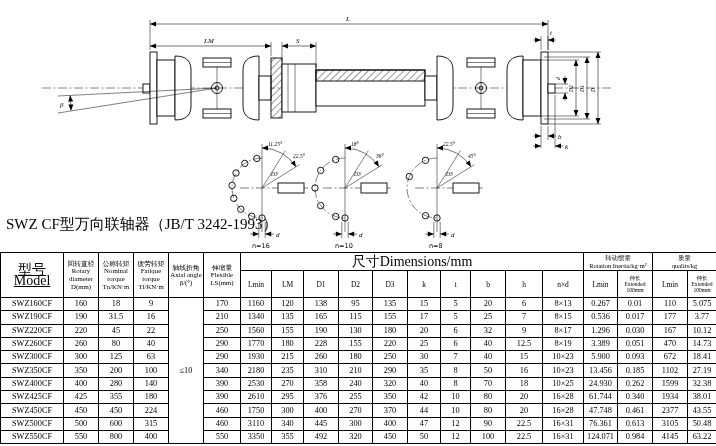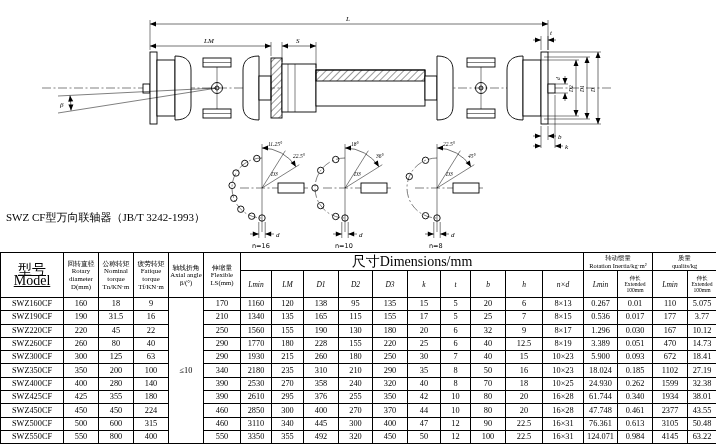--- a/index.html
+++ b/index.html
@@ -10,33 +10,33 @@
   .p{fill:none;stroke:#000;stroke-width:.9;}
   .pf{fill:#fff;stroke:#000;stroke-width:.9;}
   .hz{fill:url(#hp);stroke:#000;stroke-width:.9;}
   .cl{stroke:#000;stroke-width:.5;stroke-dasharray:9 2.5 2 2.5;fill:none;}
   .thin{stroke:#000;stroke-width:.5;fill:none;}
   .dim{stroke:#000;stroke-width:.55;fill:none;}
   text.dl{font:italic 7px "Liberation Serif",serif;fill:#000;}
   text.dls{font:italic 5.5px "Liberation Serif",serif;fill:#000;}
   text.nl{font:6.5px "DejaVu Sans",sans-serif;fill:#000;}
   
-  .title-block{position:absolute;left:6px;top:210px;line-height:15px;font-size:11px;}
+  .title-block{position:absolute;left:6px;top:217px;line-height:15px;font-size:15px;}
   .title-block div{white-space:nowrap;}
   
   table.spec{position:absolute;left:0;top:252px;width:716px;border-collapse:collapse;
              table-layout:fixed;border:1.5px solid #000;}
   table.spec th,table.spec td{border:1px solid #000;padding:0;text-align:center;
              vertical-align:middle;font-weight:normal;overflow:hidden;}
   table.spec th{white-space:pre-line;}
   th.hdr-big{font-size:14px;line-height:11px;text-decoration:underline;}
   th.hdr-sm{font-size:6.8px;line-height:7.6px;}
   th.hdr-grp{font-size:14px;height:17px;line-height:9px;}
   th.hdr-grp2{font-size:6.4px;line-height:7.4px;height:17px;}
-  th.hdr-dim{font-size:7.5px;height:26px;font-style:italic;}
+  th.hdr-dim{font-size:7.5px;height:26px;}
   th.hdr-sub{font-size:5.6px;line-height:6px;}
   table.spec tbody td{font-size:8.3px;height:12.3px;line-height:12px;}
   td.beta-cell{font-size:9px;}
 </style>
 </head>
 <body>
 
 <div class="screen">
 
   <svg class="drawing" viewBox="0 0 716 253" xmlns="http://www.w3.org/2000/svg">
@@ -443,21 +443,21 @@
           <td>2180</td>
           <td>235</td>
           <td>310</td>
           <td>210</td>
           <td>290</td>
           <td>35</td>
           <td>8</td>
           <td>50</td>
           <td>16</td>
           <td>10×23</td>
-          <td>18.024</td>
+          <td>13.456</td>
           <td>0.185</td>
           <td>1102</td>
           <td>27.19</td>
         </tr>
         <tr>
           <td>SWZ400CF</td>
           <td>400</td>
           <td>280</td>
           <td>140</td>
           <td>390</td>
@@ -496,21 +496,21 @@
           <td>0.340</td>
           <td>1934</td>
           <td>38.01</td>
         </tr>
         <tr>
           <td>SWZ450CF</td>
           <td>450</td>
           <td>450</td>
           <td>224</td>
           <td>460</td>
-          <td>2850</td>
+          <td>1750</td>
           <td>300</td>
           <td>400</td>
           <td>270</td>
           <td>370</td>
           <td>44</td>
           <td>10</td>
           <td>80</td>
           <td>20</td>
           <td>16×28</td>
           <td>47.748</td>

